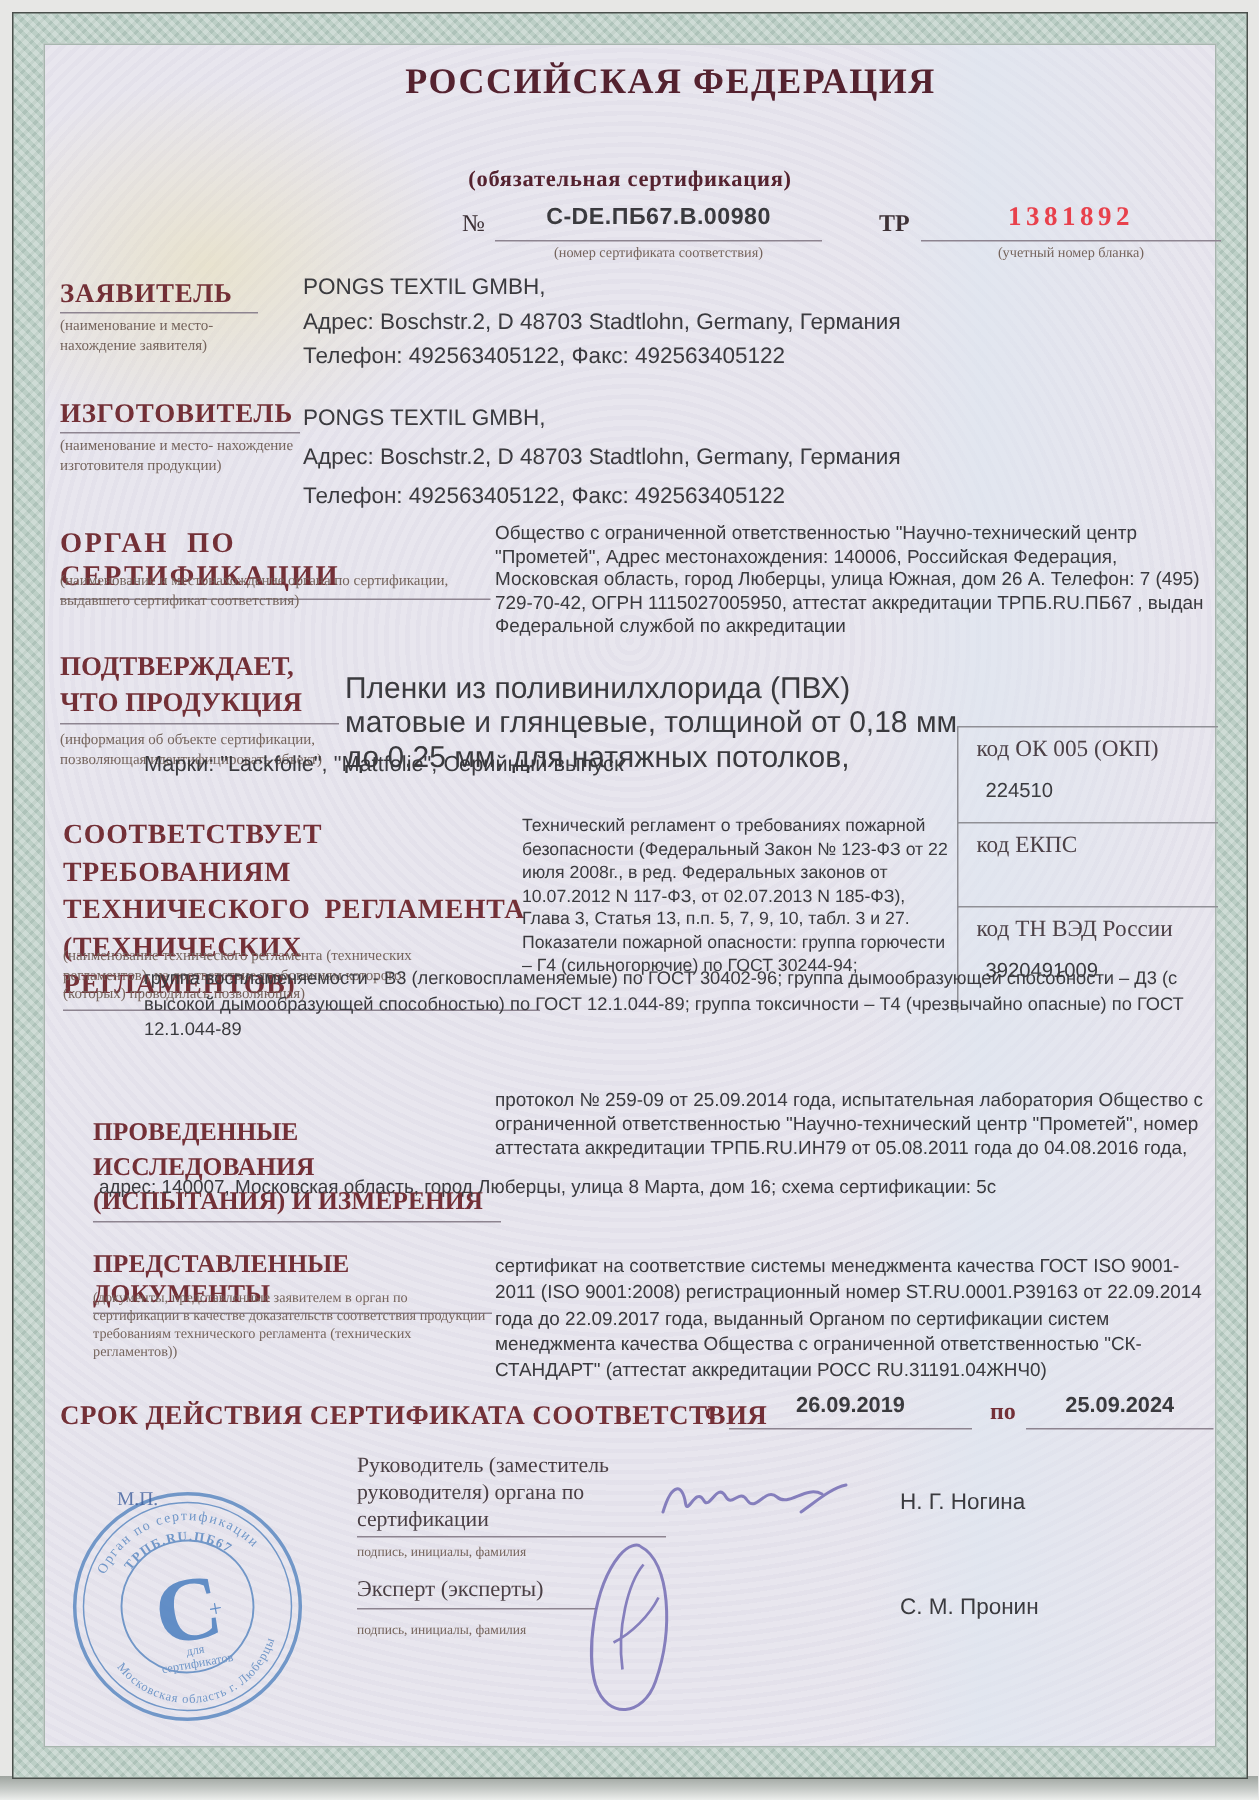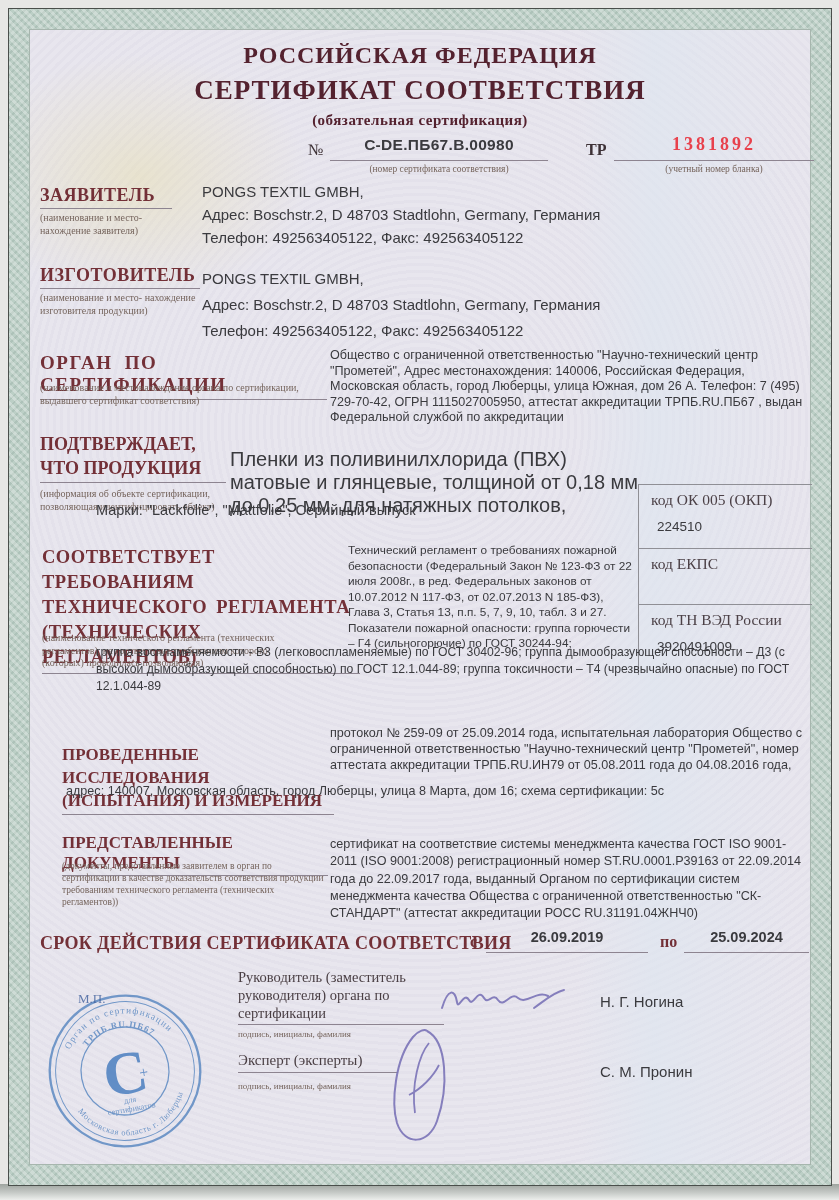--- a/index.html
+++ b/index.html
@@ -34,22 +34,21 @@
 </style>
 </head>
 <body>
 
 <div class="page">
   <div class="photo-strip"></div>
 
   <div class="cert">
     <div class="inner">
 
-      <div class="abs title serif" style="top:12px;font-size:24px;">РОССИЙСКАЯ ФЕДЕРАЦИЯ</div>
-      <div class="abs title serif" style="top:45px;font-size:27px;">СЕРТИФИКАТ СООТВЕТСТВИЯ</div>
+      <div class="abs title serif" style="top:12px;font-size:24px;margin-left:27px;">РОССИЙСКАЯ ФЕДЕРАЦИЯ</div>
       <div class="abs title serif" style="top:82px;font-size:15px;letter-spacing:.5px;">(обязательная сертификация)</div>
 
       <div class="abs serif" style="left:278px;top:111px;font-size:16px;color:#3d3136;">№</div>
       <div class="abs uline body-t" style="left:300px;top:106px;width:218px;height:24px;text-align:center;font-size:15.5px;font-weight:600;letter-spacing:.3px;">С-DE.ПБ67.В.00980</div>
       <div class="abs cap" style="left:300px;top:133px;width:218px;text-align:center;font-size:9.5px;">(номер сертификата соответствия)</div>
       <div class="abs serif" style="left:556px;top:111px;font-size:16px;font-weight:bold;color:#3d3136;">ТР</div>
       <div class="abs uline serif" style="left:584px;top:104px;width:200px;height:26px;text-align:center;font-size:18px;font-weight:bold;letter-spacing:3px;color:#e8414c;">1381892</div>
       <div class="abs cap" style="left:584px;top:133px;width:200px;text-align:center;font-size:9.5px;">(учетный номер бланка)</div>
 
       <div class="abs sec-h uline" style="left:10px;top:155px;width:132px;font-size:18px;letter-spacing:.5px;padding-bottom:2px;">ЗАЯВИТЕЛЬ</div>

